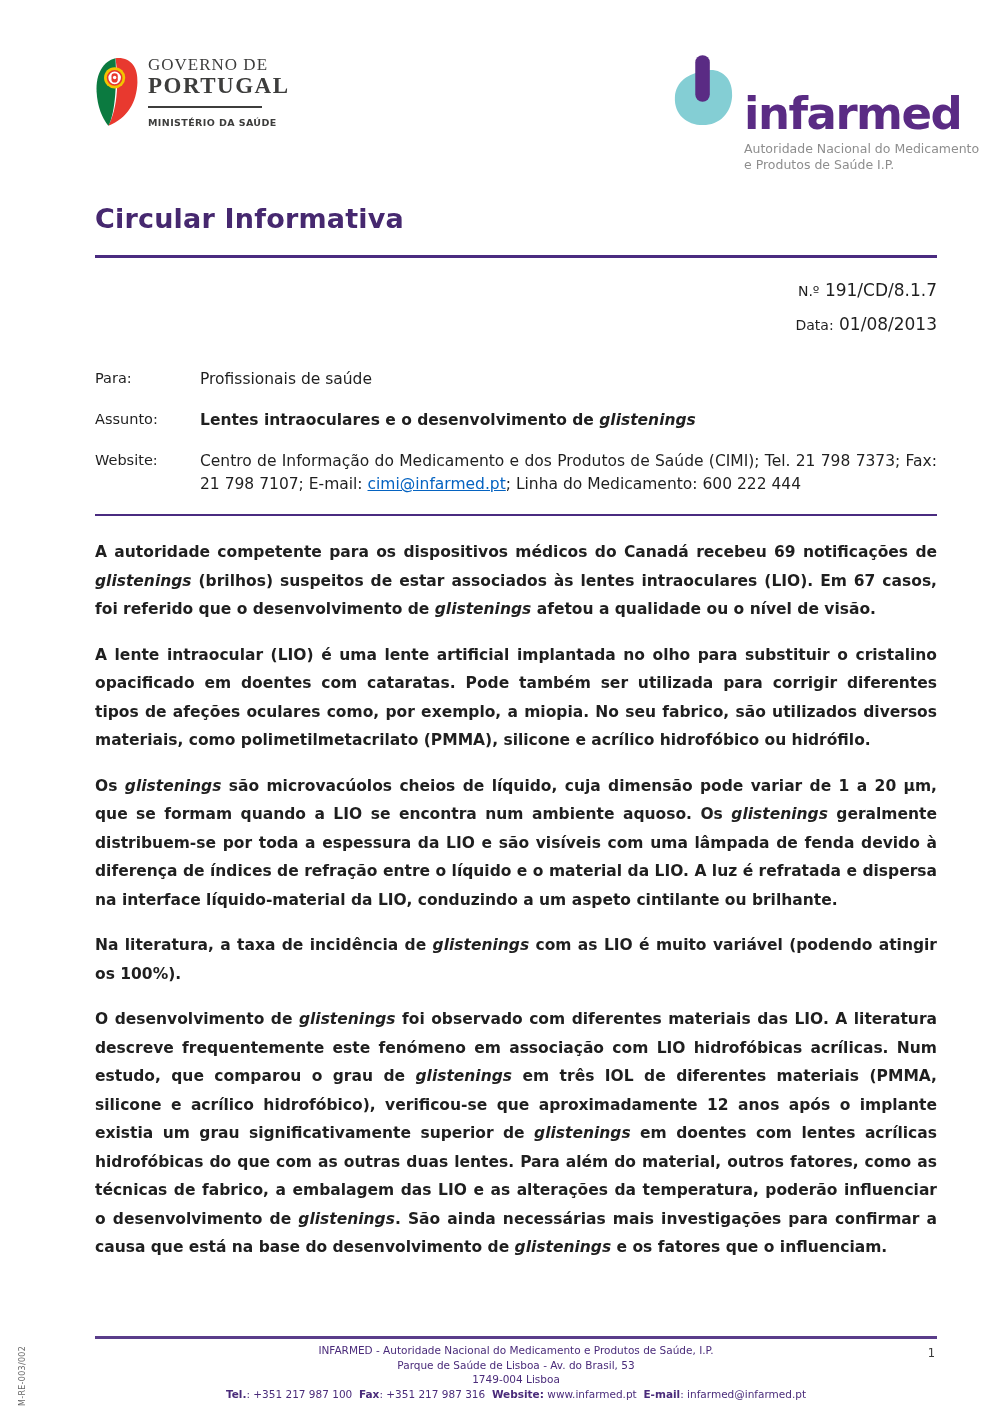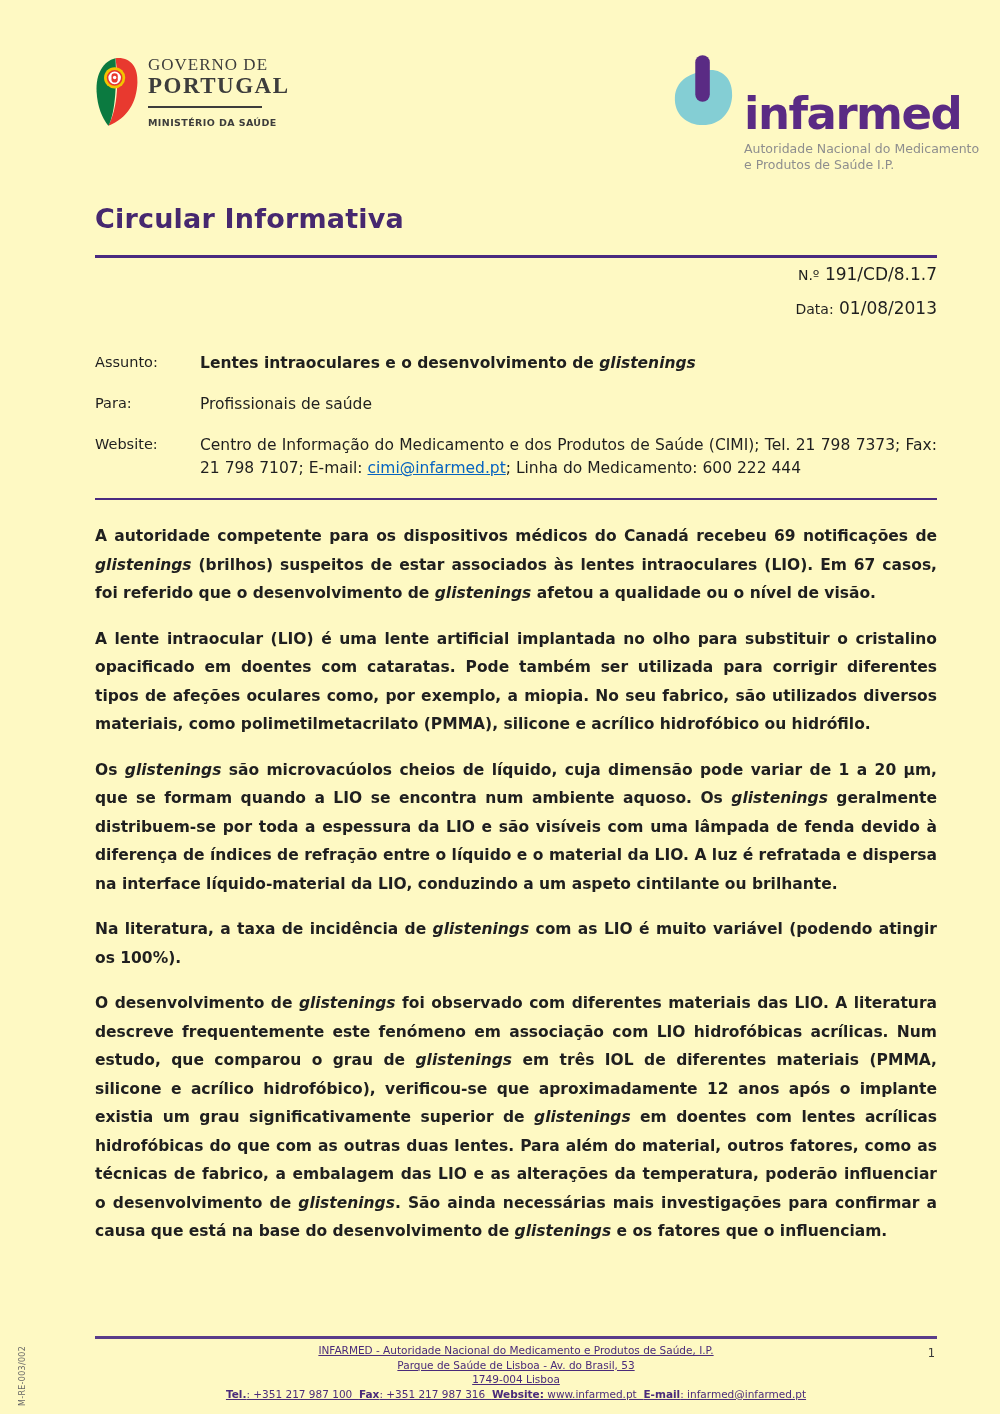--- a/index.html
+++ b/index.html
@@ -1,20 +1,20 @@
 <!DOCTYPE html>
 <html><head>
 <meta charset="utf-8">
 <style>
   html,body{margin:0;padding:0;background:#e9e9e9;}
   .page{
     position:relative;
     width:1000px;height:1414px;
     margin:0 auto;
-    background:#fef9c3;
+    background:#ffffff;
     font-family:"DejaVu Sans","Liberation Sans",sans-serif;
     color:#1f1f1f;
     overflow:hidden;
   }
   
   .gov-logo{position:absolute;left:95px;top:56px;display:flex;align-items:flex-start;}
   .gov-text{margin-left:9px;color:#3d3d3c;}
   .gov-line1{font-family:"Liberation Serif","DejaVu Serif",serif;font-size:17px;letter-spacing:1px;line-height:18px;}
   .gov-line2{font-family:"Liberation Serif","DejaVu Serif",serif;font-size:23px;font-weight:bold;letter-spacing:1.5px;line-height:24px;}
   .gov-rule{width:114px;border-top:2px solid #3d3d3c;margin:8px 0 9px 0;}
@@ -22,41 +22,41 @@
   .inf-logo{position:absolute;left:672px;top:52px;display:flex;align-items:flex-start;}
   .inf-right{margin-left:8px;margin-top:32px;}
   .inf-word{font-size:45px;line-height:48px;font-weight:600;letter-spacing:-1.5px;color:#5a2b84;margin-top:6px;}
   .inf-tagline{font-size:12.5px;line-height:16px;color:#8e8e8e;margin-top:3px;}
   
   .main{position:absolute;left:95px;top:203px;width:842px;}
   .doc-title{
     margin:0;font-size:27px;font-weight:bold;color:#46286f;
     letter-spacing:0.2px;padding-bottom:21px;border-bottom:3px solid #4a2b80;
   }
-  .meta{margin-top:0;text-align:right;line-height:33px;font-size:17px;color:#1f1f1f;}
+  .meta{margin-top:16px;text-align:right;line-height:33px;font-size:17px;color:#1f1f1f;}
   .meta .lbl{font-size:14px;}
   
   .fields{margin-top:26px;}
   .field-row{display:flex;margin-bottom:18px;}
   .field-label{flex:none;width:105px;font-size:14.5px;padding-top:2px;}
   .field-value{flex:1;font-size:15.5px;line-height:23px;}
   .field-value.bold{font-weight:bold;}
   .field-value.just{text-align:justify;}
   .sep{border:none;border-top:2.5px solid #4a2b80;margin:13px 0 0 0;}
   
   .body-text{margin-top:22px;font-weight:bold;}
   .body-text p{font-size:15.5px;line-height:28.5px;text-align:justify;margin:0 0 17px 0;}
   .i{font-style:italic;}
   .b{font-weight:bold;}
   a.link{color:#0563c1;text-decoration:underline;cursor:pointer;}
   
   .footer{
     position:absolute;left:95px;right:63px;top:1336px;
     border-top:3px solid #5a3d8a;padding-top:4px;
-    text-align:center;color:#4a2b7a;font-size:10.5px;line-height:14.5px;text-decoration:underline;
+    text-align:center;color:#4a2b7a;font-size:10.5px;line-height:14.5px;
   }
   .page-num{position:absolute;right:2px;top:7px;color:#3a3a3a;font-size:11.5px;}
   .doc-code{
     position:absolute;left:18px;top:1336px;height:70px;
     font-size:8px;color:#666;
     writing-mode:vertical-rl;transform:rotate(180deg);
     letter-spacing:0.3px;
   }
 </style>
 </head>
@@ -108,26 +108,26 @@
         <span>191/CD/8.1.7</span>
       </div>
       <div>
         <span class="lbl">Data:</span>
         <span>01/08/2013</span>
       </div>
     </div>
 
     <div class="fields">
       <div class="field-row">
+        <div class="field-label">Para:</div>
+        <div class="field-value">Profissionais de saúde</div>
+      </div>
+      <div class="field-row">
         <div class="field-label">Assunto:</div>
         <div class="field-value bold"><span class="b">Lentes intraoculares e o desenvolvimento de </span><span class="b i">glistenings</span></div>
-      </div>
-      <div class="field-row">
-        <div class="field-label">Para:</div>
-        <div class="field-value">Profissionais de saúde</div>
       </div>
       <div class="field-row">
         <div class="field-label">Website:</div>
         <div class="field-value just"><span>Centro de Informação do Medicamento e dos Produtos de Saúde (CIMI); Tel. 21 798 7373; Fax: 21 798 7107; E-mail: </span><a class="link">cimi@infarmed.pt</a><span>; Linha do Medicamento: 600 222 444</span></div>
       </div>
     </div>
 
     <hr class="sep">
 
     <div class="body-text">

